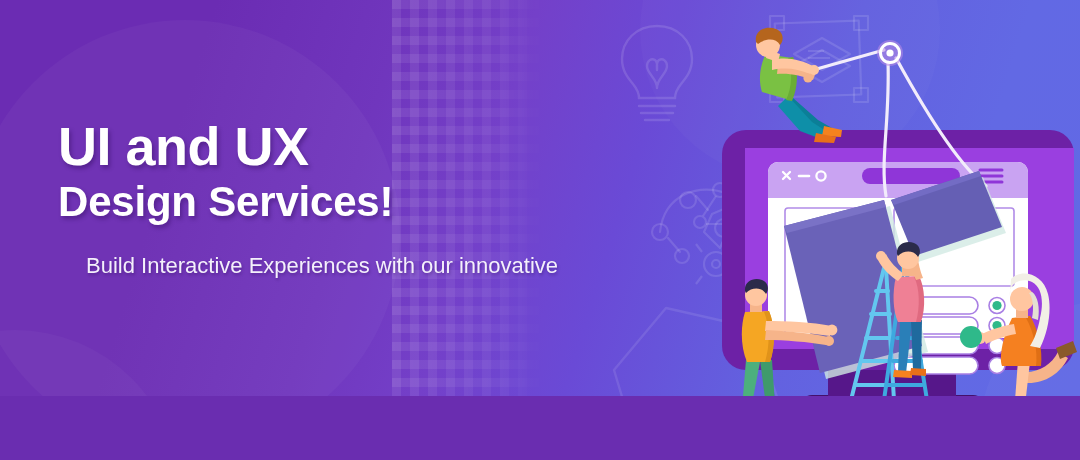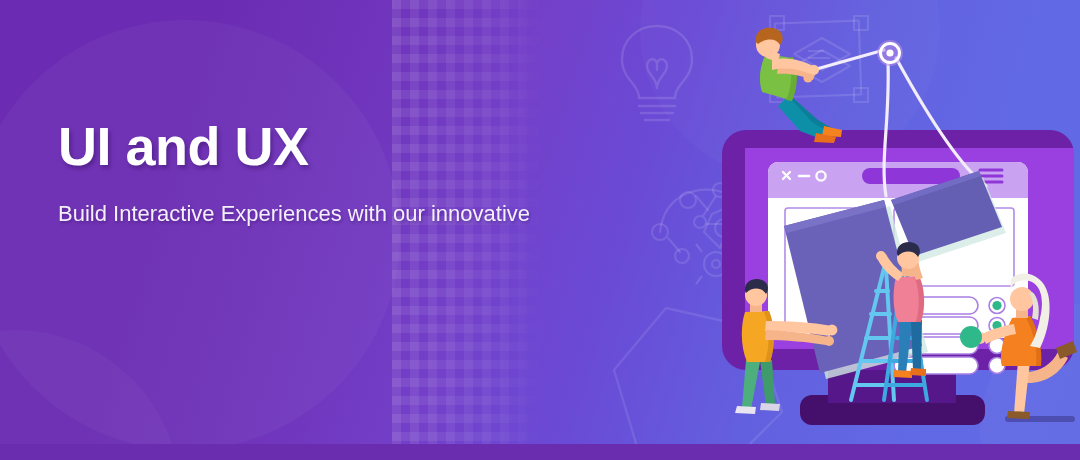--- a/index.html
+++ b/index.html
@@ -4,21 +4,21 @@
 <style>
   * { margin:0; padding:0; box-sizing:border-box; }
   html,body { width:1080px; height:460px; overflow:hidden; }
   body {
     font-family:"Liberation Sans", sans-serif;
     background:#6a2db0;
   }
 
   #banner {
     position:relative;
-    width:1080px; height:444px;
+    width:1080px; height:396px;
     overflow:hidden;
     background:linear-gradient(107deg,
         #6b2cb3 0%,
         #6b2cb3 18%,
         #7036bd 34%,
         #7440c9 45%,
         #6a4ad6 57%,
         #6360df 72%,
         #6269e4 86%,
         #6169e5 100%);
@@ -57,20 +57,21 @@
     letter-spacing:-0.5px; text-shadow:2px 3px 4px rgba(40,5,80,0.38);
   }
   .h-line2 {
     font-size:42px; font-weight:bold; color:#ffffff; line-height:1.18;
     letter-spacing:-0.2px; text-shadow:2px 3px 4px rgba(40,5,80,0.38);
     margin-top:2px;
   }
   .sub {
     margin-top:22px; font-size:22px; color:#f4f0fb; line-height:1.52;
     text-shadow:1px 2px 3px rgba(40,5,80,0.33);
+    margin-left:28px;
   }
   .sub .strong { font-weight:bold; color:#ffffff; }
 
   
   .lineart { position:absolute; pointer-events:none; }
   .lineart svg { display:block; }
 
   
   #illo { position:absolute; left:0; top:0; width:1080px; height:460px; z-index:5; }
   #illo svg { display:block; }
@@ -134,20 +135,21 @@
       <circle cx="46" cy="46" r="6"></circle>
       <path d="M26 18 L13 38 M34 18 L43 40 M16 46 h24"></path>
       <circle cx="26" cy="86" r="12"></circle>
       <circle cx="26" cy="86" r="4"></circle>
       <path d="M12 74 L6 66 M40 74 L48 66 M12 98 L6 106 M40 98 L48 106"></path>
     </svg>
   </div>
 
   <div id="copy">
     <div class="h-line1">UI and UX</div>
+    <div class="h-line2">Design Services!</div>
     <div class="sub">
       <div>Build Interactive Experiences with our innovative</div>
     </div>
   </div>
 
   <div id="illo">
   <svg width="1080" height="460" viewBox="0 0 1080 460" fill="none" xmlns="http://www.w3.org/2000/svg">
 
     <g>
 

